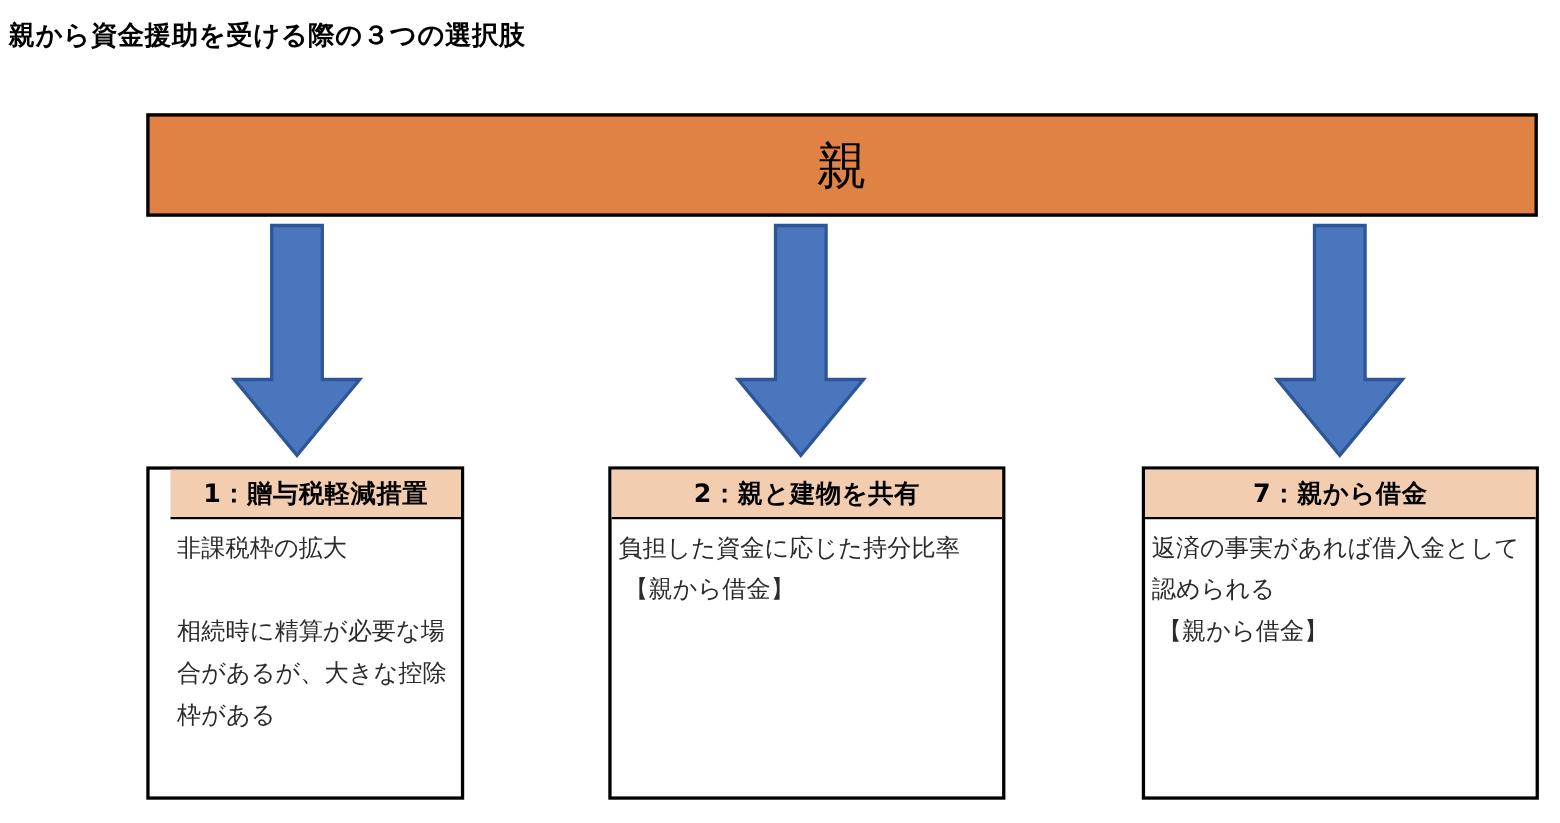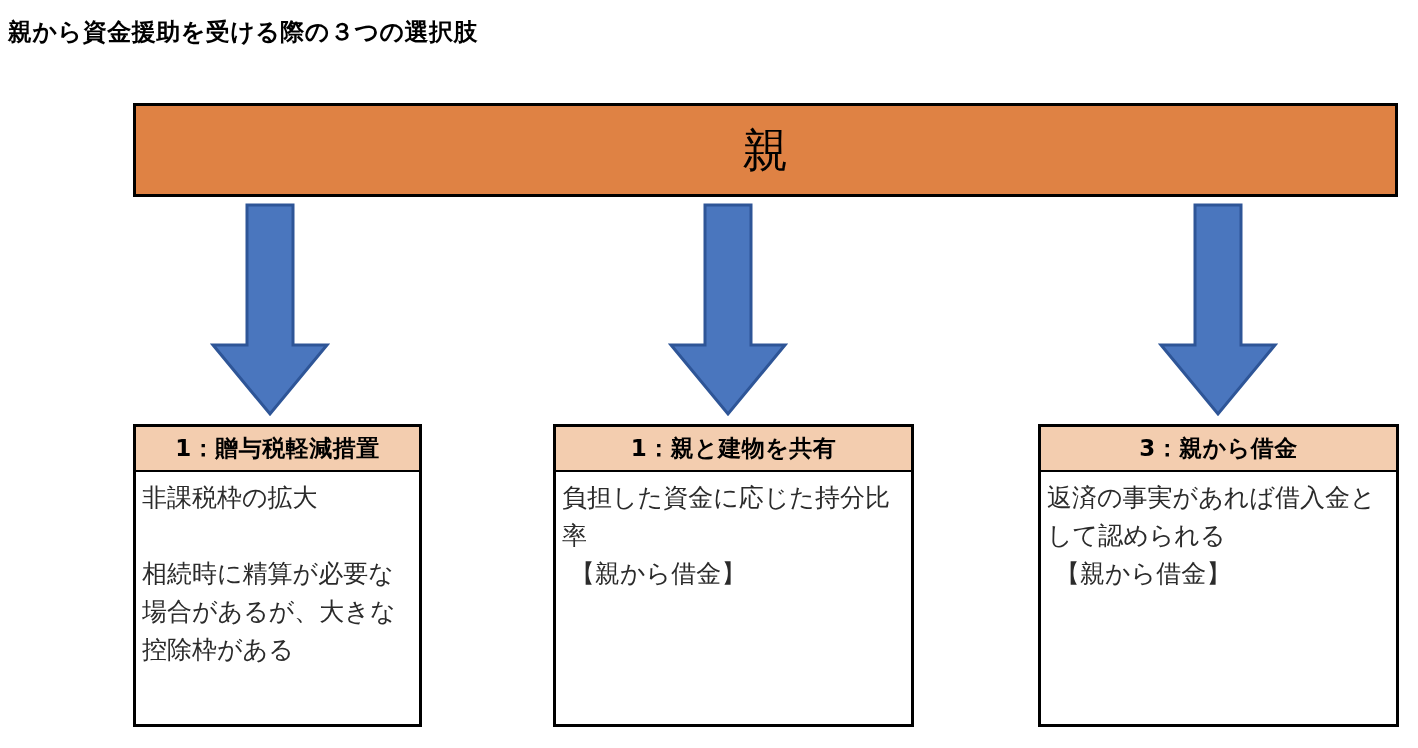--- a/index.html
+++ b/index.html
@@ -64,21 +64,21 @@
   .option-box {
     position: absolute;
     top: 424px;
     height: 303px;
     border: 3px solid #000000;
     box-sizing: border-box;
     background: #ffffff;
     display: flex;
     flex-direction: column;
   }
-  #option-box-1 { left: 133px;  width: 289px; }
+  #option-box-1 { left: 133px;  width: 289px; padding-left: 19px; }
   #option-box-2 { left: 553px;  width: 361px; }
   #option-box-3 { left: 1038px; width: 361px; }
 
   .option-header {
     background: #f3cdaf;
     border-bottom: 2px solid #000000;
     height: 45px;
     flex: 0 0 45px;
     display: flex;
     align-items: center;
@@ -86,25 +86,26 @@
     font-size: 23px;
     font-weight: bold;
     color: #000000;
     letter-spacing: 0.5px;
     box-sizing: border-box;
   }
 
   .option-body {
     flex: 1 1 auto;
     padding: 7px 2px 4px 6px;
-    font-size: 25px;
+    font-size: 22px;
     line-height: 38px;
     color: #2b2b2b;
     white-space: pre-wrap;
     overflow: hidden;
+    font-family: Liberation Serif, serif;
   }
 </style>
 </head>
 <body>
 
 <div id="page-title">親から資金援助を受ける際の３つの選択肢</div>
 
 <div id="parent-bar">
   <span class="bar-label">親</span>
 </div>
@@ -128,22 +129,22 @@
 </div>
 
 <div class="option-box" id="option-box-1">
   <div class="option-header">1：贈与税軽減措置</div>
   <div class="option-body">非課税枠の拡大
 
 相続時に精算が必要な場合があるが、大きな控除枠がある</div>
 </div>
 
 <div class="option-box" id="option-box-2">
-  <div class="option-header">1：親と建物を共有</div>
+  <div class="option-header">2：親と建物を共有</div>
   <div class="option-body">負担した資金に応じた持分比率
  【親から借金】</div>
 </div>
 
 <div class="option-box" id="option-box-3">
-  <div class="option-header">3：親から借金</div>
+  <div class="option-header">7：親から借金</div>
   <div class="option-body">返済の事実があれば借入金として認められる
  【親から借金】</div>
 </div>
 
 </body></html>

